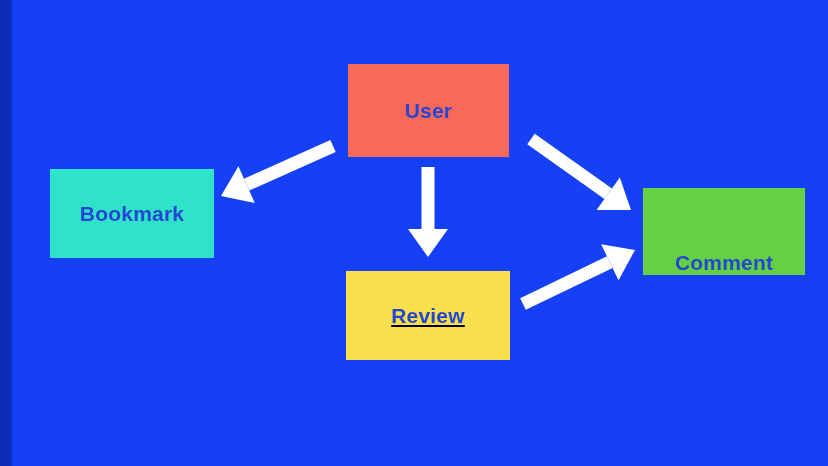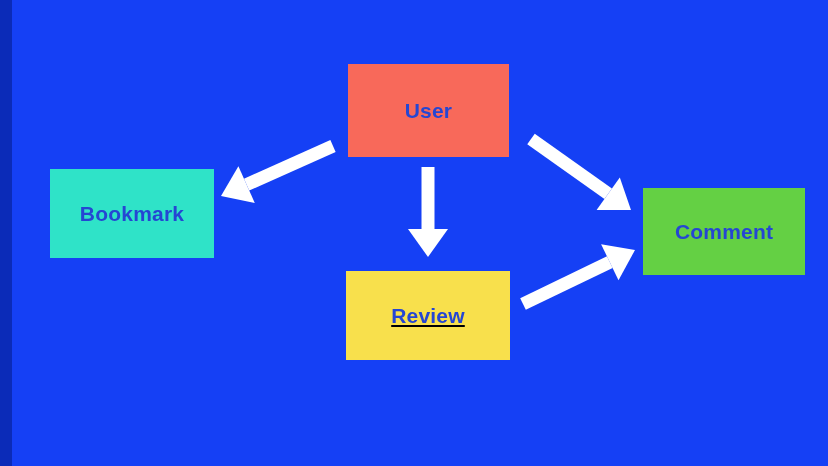--- a/index.html
+++ b/index.html
@@ -79,17 +79,17 @@
   </div>
 
   <div class="node node-bookmark" style="background-color: rgb(47, 227, 200);">
     <span class="node-label">Bookmark</span>
   </div>
 
   <div class="node node-review" style="background-color: rgb(248, 224, 76);">
     <span class="node-label">Review</span>
   </div>
 
-  <div class="node node-comment" style="background-color: rgb(100, 208, 68);">
+  <div class="node node-comment" style="background-color: rgb(100, 208, 68); align-items: flex-end;">
     <span class="node-label">Comment</span>
   </div>
 
 </div>
 
 </body></html>

